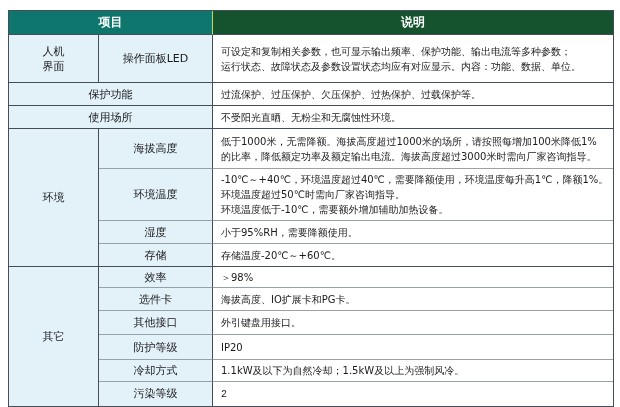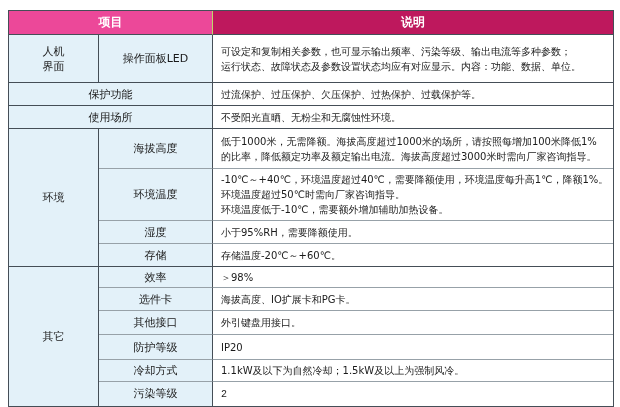--- a/index.html
+++ b/index.html
@@ -32,25 +32,25 @@
     box-sizing: border-box;
   }
   th {
     font-size: 12px;
     font-weight: bold;
     color: #ffffff;
     text-align: center;
     border-bottom: 1px solid #454e57;
   }
   .th-item {
-    background: #ec4899;
+    background: #0f766e;
     border-right: 1px solid #bcd96a;
   }
   .th-desc {
-    background: #be185d;
+    background: #14532d;
   }
   td {
     font-size: 11px;
     color: #1a1a1a;
     line-height: 15px;
   }
   td.group, td.item, td.merged {
     background: #e3f1f9;
     text-align: center;
     border-right: 1px solid #454e57;
@@ -88,21 +88,21 @@
     <tbody>
         <tr style="height:24px">
       <th colspan="2" class="th-item">项目</th>
       <th class="th-desc">说明</th>
     </tr>
 
     <tr style="height:48px">
       <td class="group">人机
 界面</td>
       <td class="item">操作面板LED</td>
-      <td class="desc">可设定和复制相关参数，也可显示输出频率、污染等级、输出电流等多种参数；
+      <td class="desc">可设定和复制相关参数，也可显示输出频率、保护功能、输出电流等多种参数；
 运行状态、故障状态及参数设置状态均应有对应显示。内容：功能、数据、单位。</td>
     </tr>
 
     <tr style="height:23px">
       <td colspan="2" class="merged">保护功能</td>
       <td class="desc">过流保护、过压保护、欠压保护、过热保护、过载保护等。</td>
     </tr>
 
     <tr style="height:23px">
       <td colspan="2" class="merged">使用场所</td>

